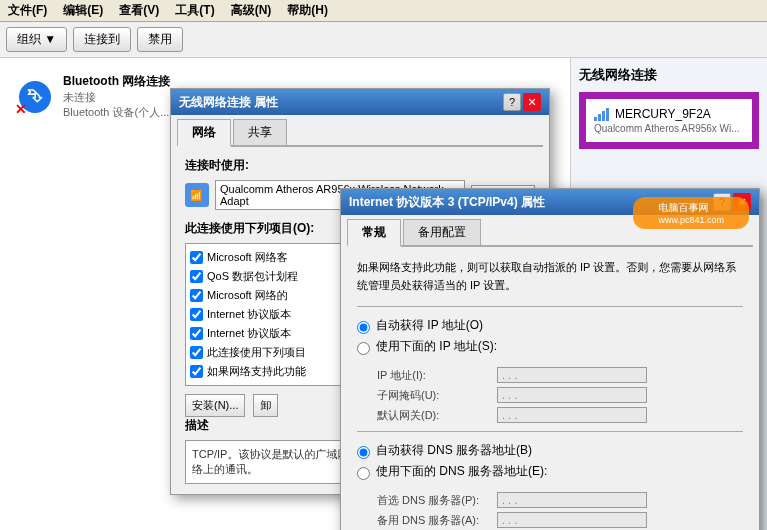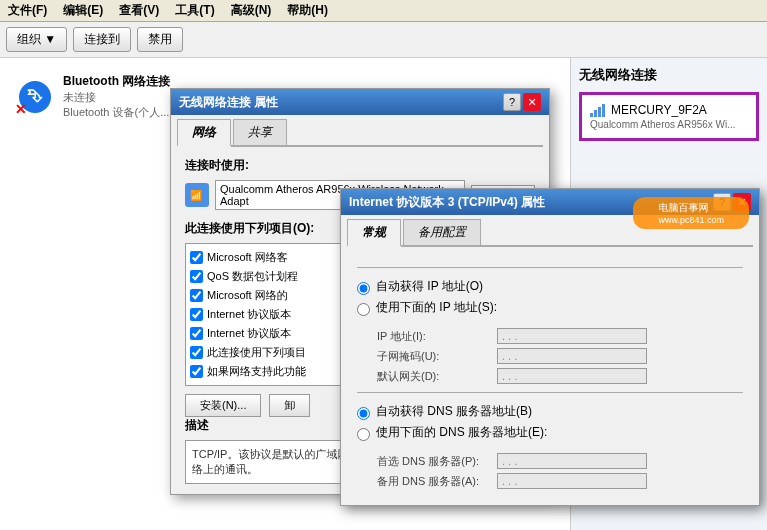--- a/index.html
+++ b/index.html
@@ -123,21 +123,21 @@
 
     .right-header {
       font-size: 13px;
       font-weight: bold;
       color: #000;
       margin-bottom: 8px;
     }
 
     .wifi-item {
       background: #fff;
-      border: 3px solid #a21caf;
+      border: 7px solid #a21caf;
       padding: 8px;
       margin-bottom: 6px;
     }
 
     
     .dialog-wifi-props {
       position: absolute;
       top: 30px;
       left: 170px;
       width: 380px;
@@ -180,21 +180,20 @@
       margin: 4px 6px 0;
     }
     .dialog-tab {
       padding: 4px 14px;
       font-size: 12px;
       border: 1px solid #aaa;
       border-bottom: none;
       background: #E0E0E0;
       cursor: pointer;
       margin-right: 2px;
-      font-style: italic;
     }
     .dialog-tab.active {
       background: #F0F0F0;
       border-bottom: 2px solid #F0F0F0;
       margin-bottom: -2px;
       font-weight: bold;
     }
 
     .dialog-body {
       padding: 10px 14px;
@@ -257,21 +256,21 @@
     .check-item input[type=checkbox] { margin: 0; }
 
     .dialog-bottom-btns {
       display: flex;
       gap: 8px;
       margin-top: 8px;
     }
     .dialog-btn {
       background: linear-gradient(to bottom, #fff 0%, #E0E0E0 100%);
       border: 1px solid #999;
-      padding: 3px 14px;
+      padding: 3px 6px;
       font-size: 11px;
       cursor: pointer;
     }
 
     .desc-box {
       border: 1px solid #999;
       background: #fff;
       padding: 6px;
       font-size: 11px;
       color: #333;
@@ -510,20 +509,21 @@
       <div class="dialog-tab">备用配置</div>
     </div>
 
     <div class="tcp-dialog-body">
 
       <div class="watermark">
         <div>电脑百事网</div>
         <div class="site-url">www.pc841.com</div>
       </div>
 
+      <div class="tcp-desc">如果网络支持此功能，则可以获取自动指派的 IP 设置。否则，您需要从网络系统管理员处获得适当的 IP 设置。</div>
 
       <div class="divider"></div>
 
       <div class="radio-group">
         <div class="radio-item">
           <input type="radio" name="ipmode" checked="" style="">
           <label>自动获得 IP 地址(O)</label>
         </div>
         <div class="radio-item">
           <input type="radio" name="ipmode" style="">

